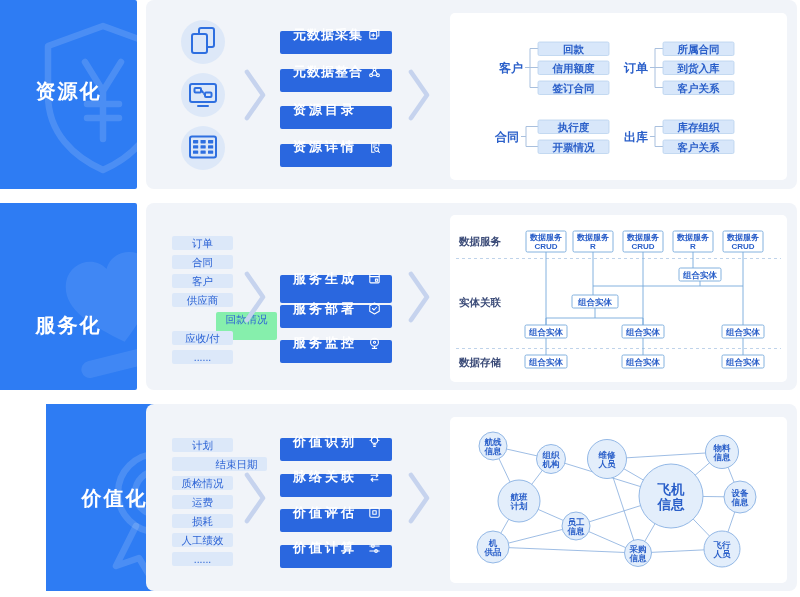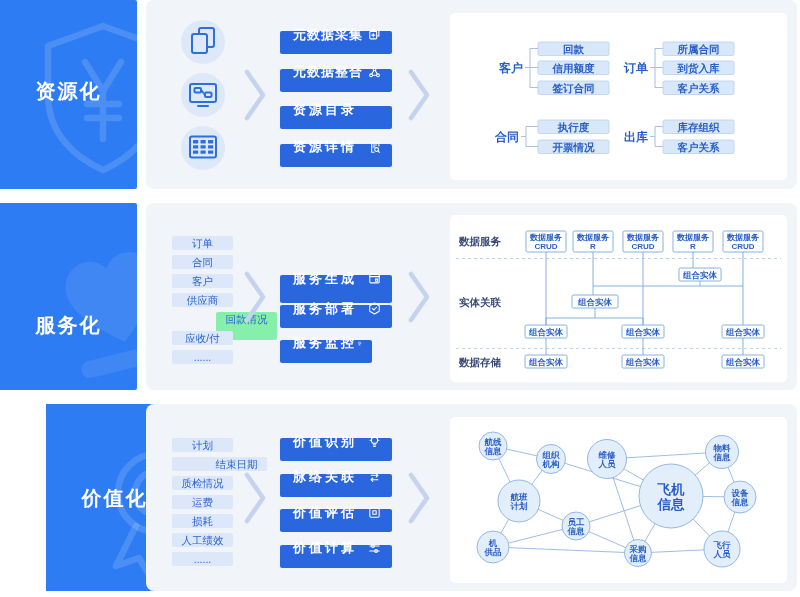--- a/index.html
+++ b/index.html
@@ -222,21 +222,21 @@
             <path d="M4.5 9h15M13.5 13h3.5v3.5h-3.5z" stroke="#fff" stroke-width="1.7" fill="none" stroke-linecap="round" stroke-linejoin="round"></path>
           </svg>
         </div>
         <div class="btn" style="left: 134px; top: 102px; width: 112px; height: 23px; background: rgb(42, 103, 223);">
           <span style="letter-spacing: 3px;">服务部署</span>
           <svg viewBox="0 0 24 24" width="15" height="15">
             <path d="M12 3.2l7.6 4.4v8.8L12 20.8 4.4 16.4V7.6z" stroke="#fff" stroke-width="1.7" fill="none" stroke-linecap="round" stroke-linejoin="round"></path>
             <path d="M8.8 12l2.4 2.4 4-4.4" stroke="#fff" stroke-width="1.7" fill="none" stroke-linecap="round" stroke-linejoin="round"></path>
           </svg>
         </div>
-        <div class="btn" style="left: 134px; top: 136.5px; width: 92px; height: 23px; background: rgb(42, 103, 223);">
+        <div class="btn" style="left: 134px; top: 136.5px; width: 112px; height: 23px; background: rgb(42, 103, 223);">
           <span style="letter-spacing: 3px;">服务监控</span>
           <svg viewBox="0 0 24 24" width="15" height="15">
             <circle cx="12" cy="10" r="6.3" stroke="#fff" stroke-width="1.7" fill="none" stroke-linecap="round" stroke-linejoin="round"></circle>
             <circle cx="12" cy="10" r="1.7" stroke="#fff" stroke-width="1.7" fill="none" stroke-linecap="round" stroke-linejoin="round"></circle>
             <path d="M12 16.3V19.8M8.5 19.8h7" stroke="#fff" stroke-width="1.7" fill="none" stroke-linecap="round" stroke-linejoin="round"></path>
           </svg>
         </div>
       </div>
   </section>
 

